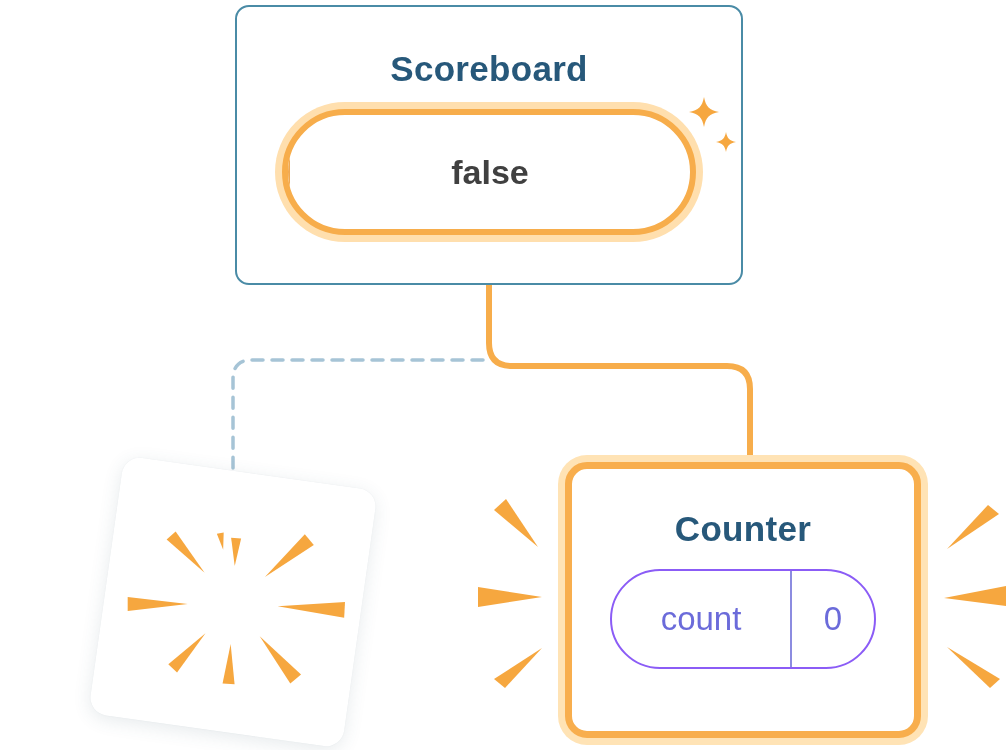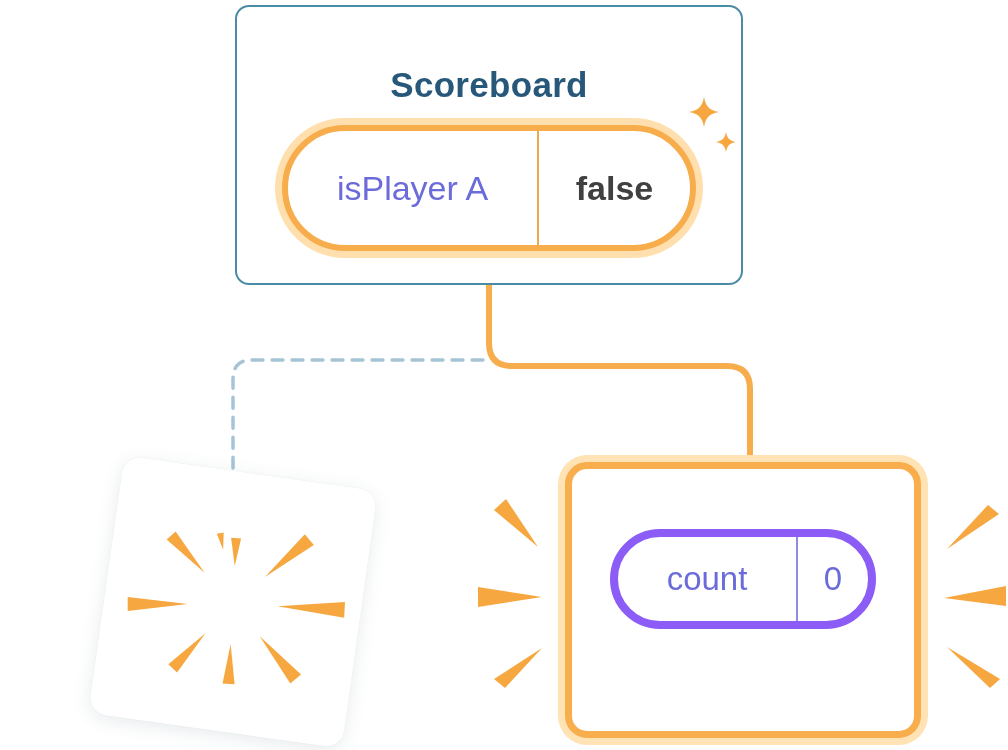--- a/index.html
+++ b/index.html
@@ -13,21 +13,21 @@
   }
   .overlay-svg { position: absolute; left: 0; top: 0; pointer-events: none; }
 
   .card { position: absolute; background: #ffffff; box-sizing: border-box; }
 
   
   #scoreboard-card {
     left: 235px; top: 5px; width: 508px; height: 280px;
     border: 2px solid #4A8BA6; border-radius: 14px;
     display: flex; flex-direction: column; align-items: center;
-    padding-top: 58px;
+    padding-top: 42px;
   }
   .card-title {
     font-size: 35px; font-weight: 600; color: #27587A; letter-spacing: 0.3px;
   }
   #scoreboard-pill {
     margin-top: 20px;
     width: 414px; height: 126px; box-sizing: border-box;
     border: 6px solid #F7AD4B; border-radius: 80px;
     box-shadow: 0 0 0 7px #FFDFAE;
     background: #ffffff;
@@ -44,21 +44,21 @@
   #counter-card {
     left: 565px; top: 462px; width: 356px; height: 276px;
     border: 7px solid #F8AE4D; border-radius: 22px;
     box-shadow: 0 0 0 7px #FFE3B5;
     display: flex; flex-direction: column; align-items: center;
     padding-top: 40px;
   }
   #counter-pill {
     margin-top: 20px;
     width: 266px; height: 100px; box-sizing: border-box;
-    border: 8px solid #8b5cf6; border-radius: 60px;
+    border: 2px solid #8b5cf6; border-radius: 60px;
     background: #ffffff;
     display: flex; align-items: stretch; overflow: hidden;
   }
   #counter-pill .key   { width: 178px; font-size: 33px; color: #6B6BDA; }
   #counter-pill .divider { width: 2px; background: #8C8CE0; }
   #counter-pill .value { flex: 1; font-size: 33px; color: #6B6BDA; }
 
   
   .poof-card {
     position: absolute;
@@ -100,34 +100,34 @@
         <polygon points="83.4,138.3 23.0,139.7 25.0,153.5"></polygon>
         <polygon points="95.8,105.0 61.4,68.2 53.6,77.4"></polygon>
         <polygon points="111.0,79.7 109.1,62.4 102.5,64.6"></polygon>
       </g>
     </svg>
   </div>
 
   <div class="card" id="scoreboard-card">
     <div class="card-title">Scoreboard</div>
     <div id="scoreboard-pill">
-      <div class="pill-cell key">isPlayer A</div>
       <div class="divider"></div>
       <div class="pill-cell value">false</div>
     </div>
   </div>
 
   <svg class="sparkles" width="56" height="64" viewBox="0 0 56 64">
     <g fill="#F6A73F">
       <path d="M18 3 C19.8 12.6 23.4 16.2 33 18 C23.4 19.8 19.8 23.4 18 33 C16.2 23.4 12.6 19.8 3 18 C12.6 16.2 16.2 12.6 18 3 Z"></path>
       <path d="M40 38 C41.2 44.4 43.6 46.8 50 48 C43.6 49.2 41.2 51.6 40 58 C38.8 51.6 36.4 49.2 30 48 C36.4 46.8 38.8 44.4 40 38 Z"></path>
     </g>
   </svg>
 
   <div class="card" id="counter-card">
+    <div class="card-title">Counter</div>
     <div id="counter-pill">
       <div class="pill-cell key">count</div>
       <div class="divider"></div>
       <div class="pill-cell value">0</div>
     </div>
   </div>
 
 </div>
 
 </body></html>

